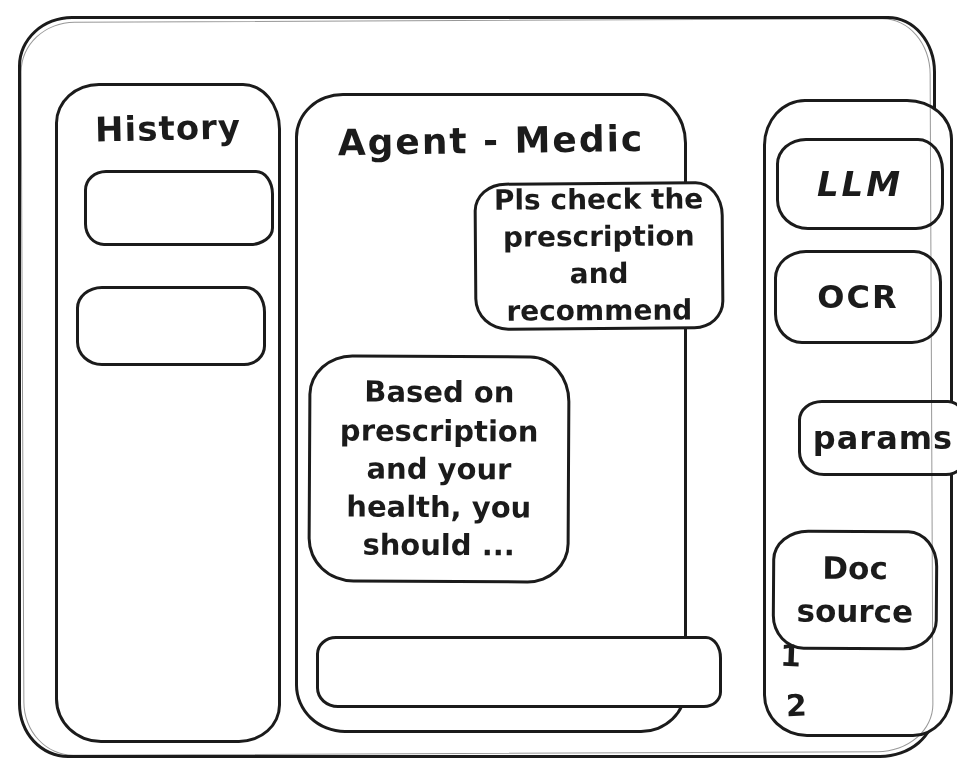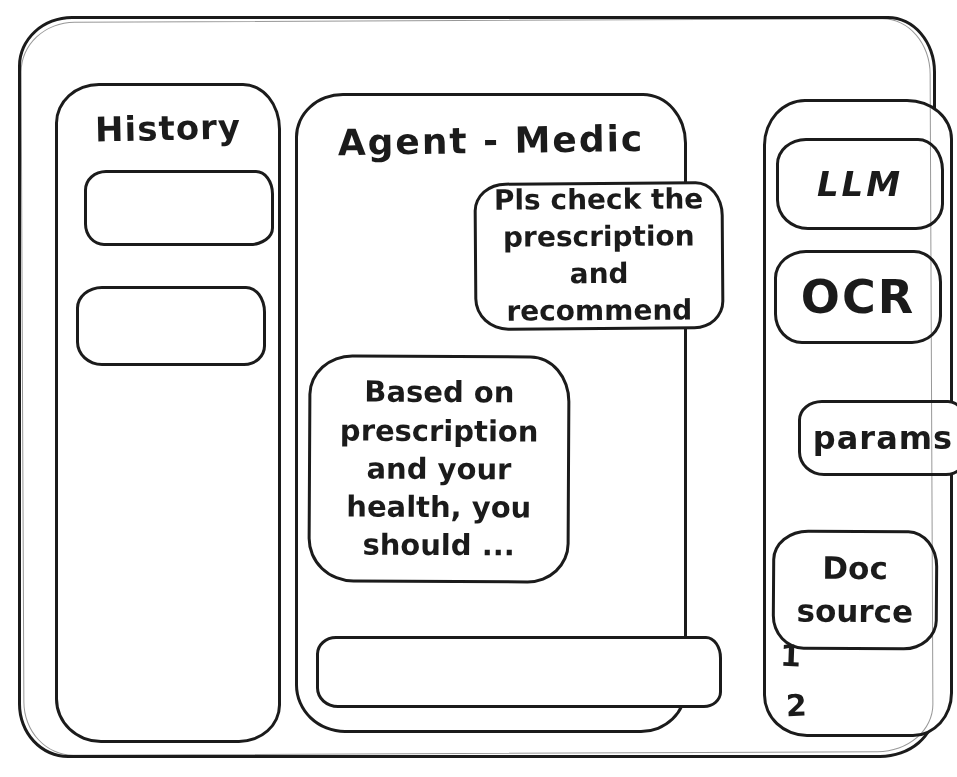--- a/index.html
+++ b/index.html
@@ -137,21 +137,21 @@
   .btn-llm {
     left: 10px; top: 36px; width: 168px; height: 92px;
     border-radius: 30px 26px 28px 32px / 26px 32px 26px 30px;
     font-size: 34px;
     letter-spacing: 3px;
     font-style: italic;
   }
   .btn-ocr {
     left: 8px; top: 148px; width: 168px; height: 94px;
     border-radius: 32px 28px 30px 28px / 28px 32px 28px 30px;
-    font-size: 46px;
+    font-size: 32px;
     letter-spacing: 2px;
   }
   .btn-params {
     left: 2px; top: 298px; width: 170px; height: 76px;
     border-radius: 24px 20px 22px 26px / 20px 26px 20px 24px;
     font-size: 32px;
     letter-spacing: 1px;
     margin-left: 30px;
   }
   .btn-doc-source {

